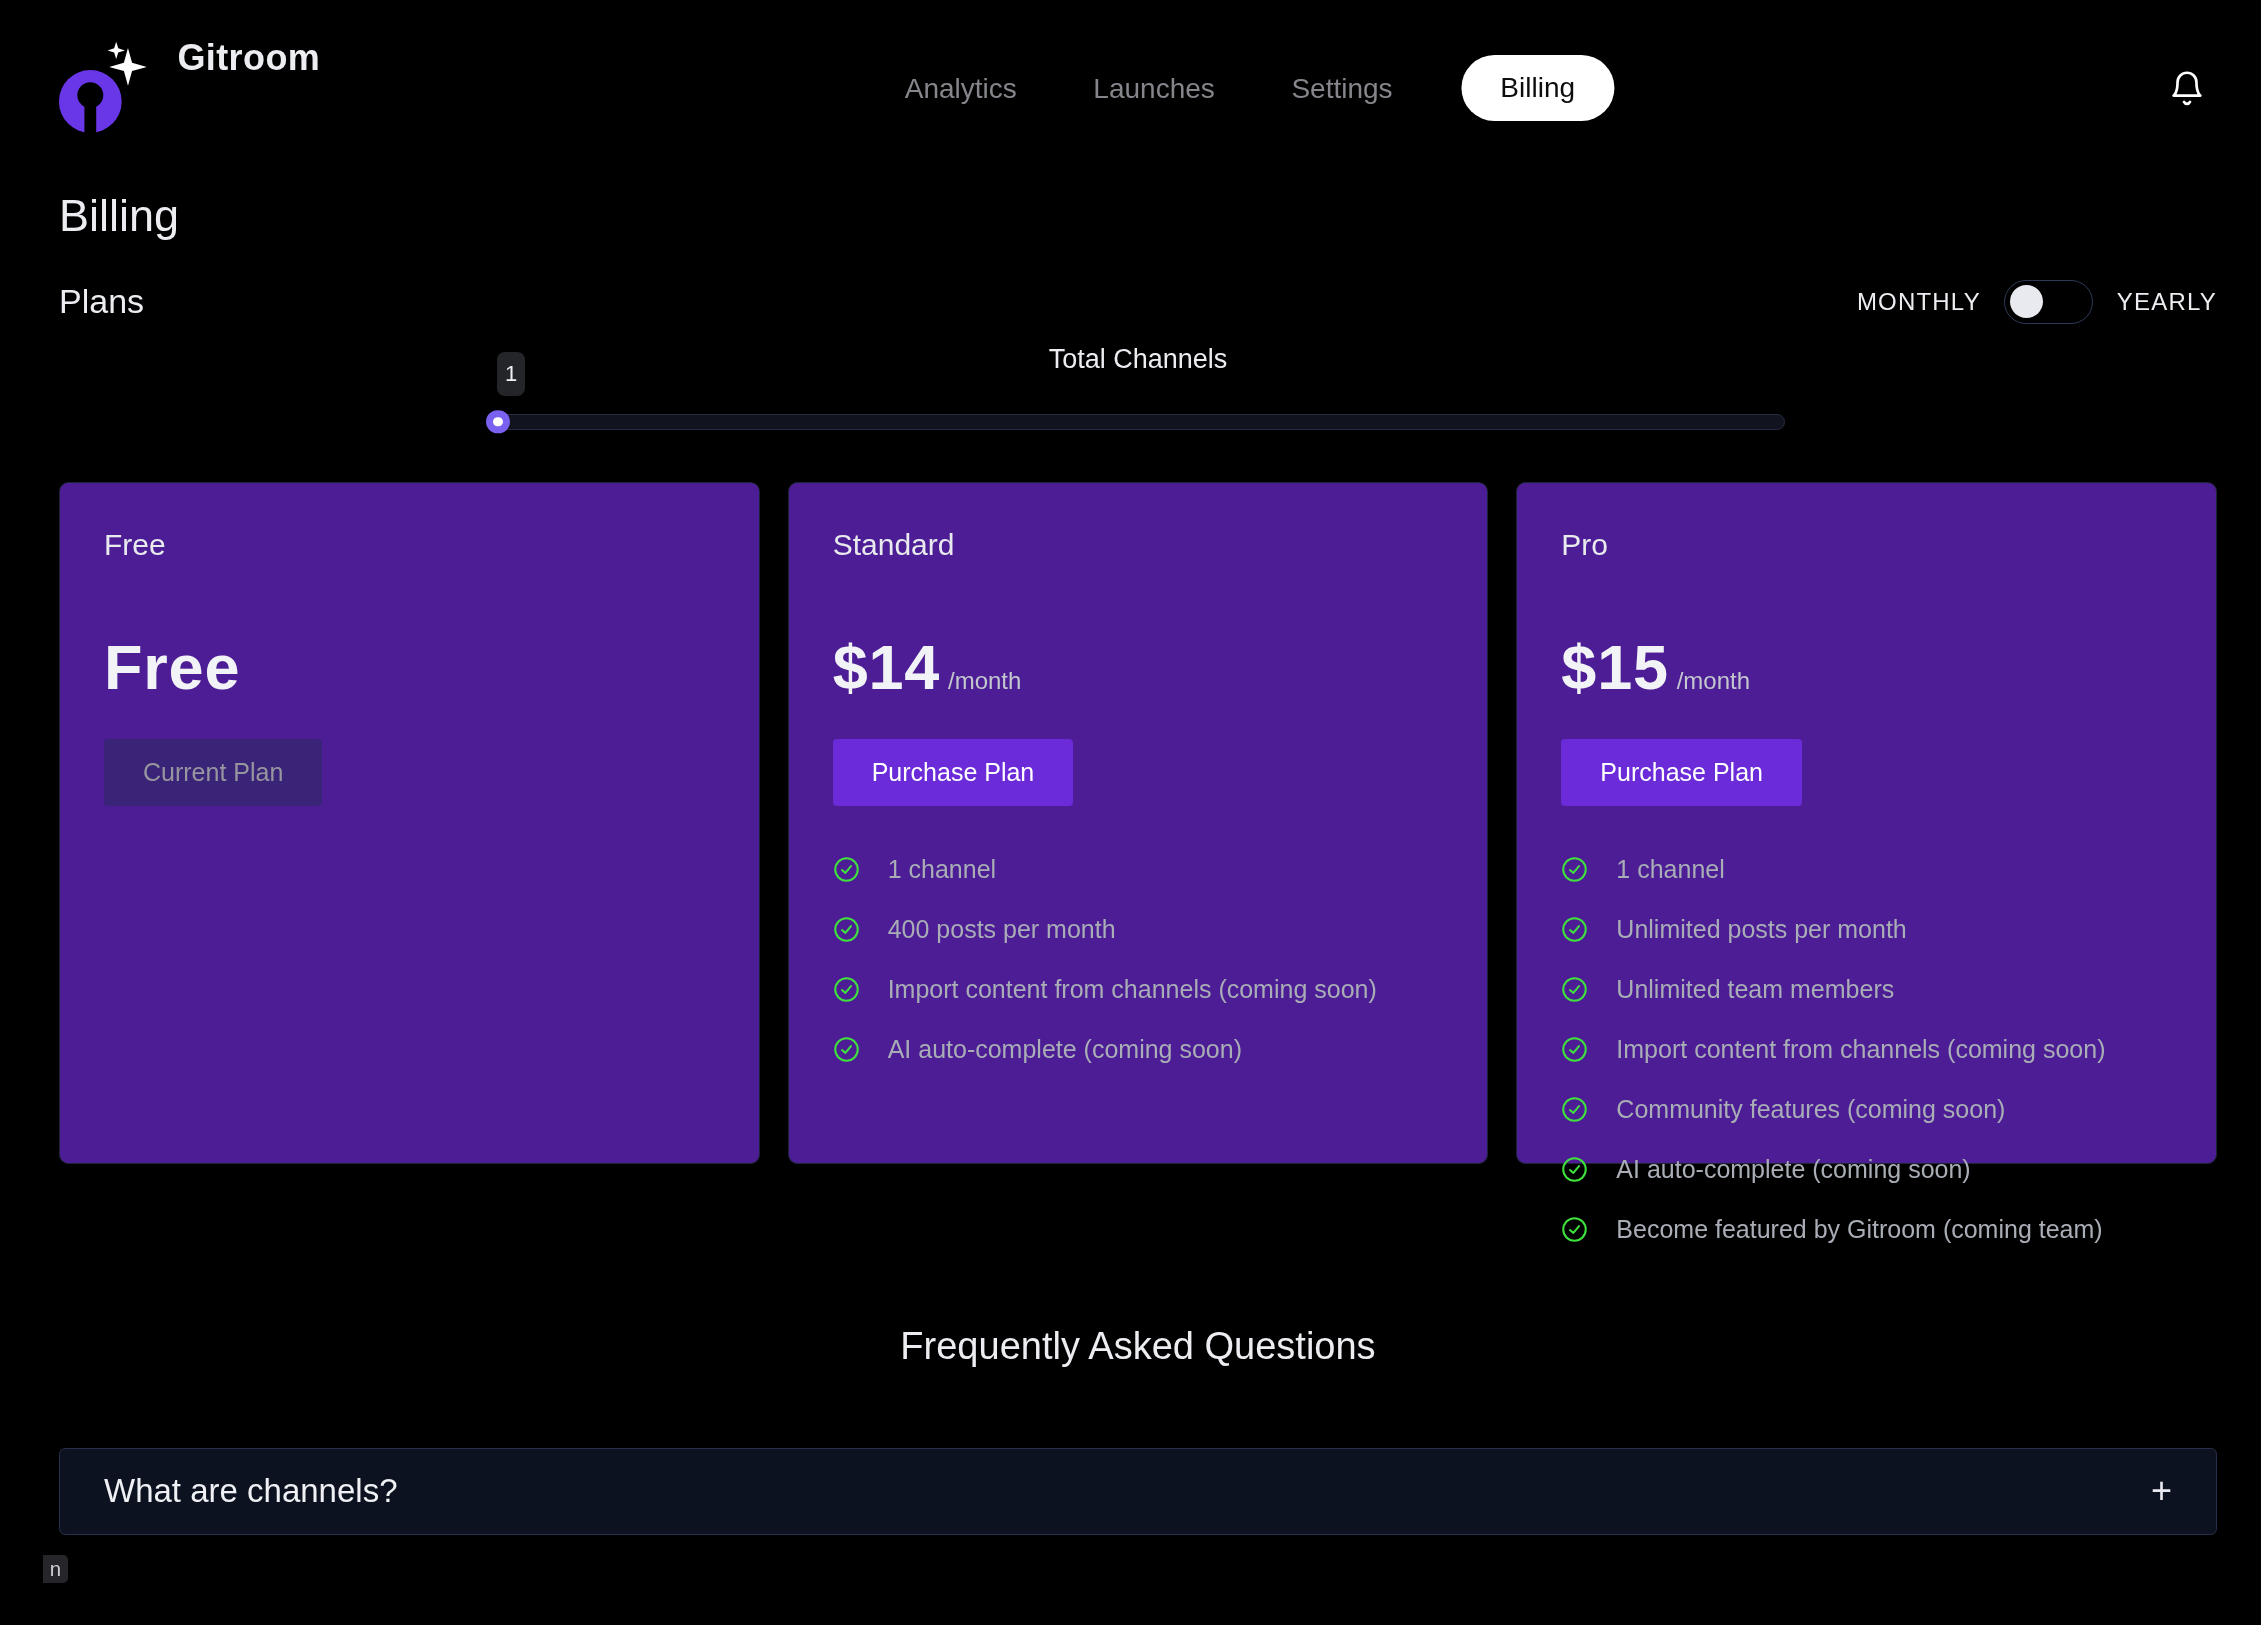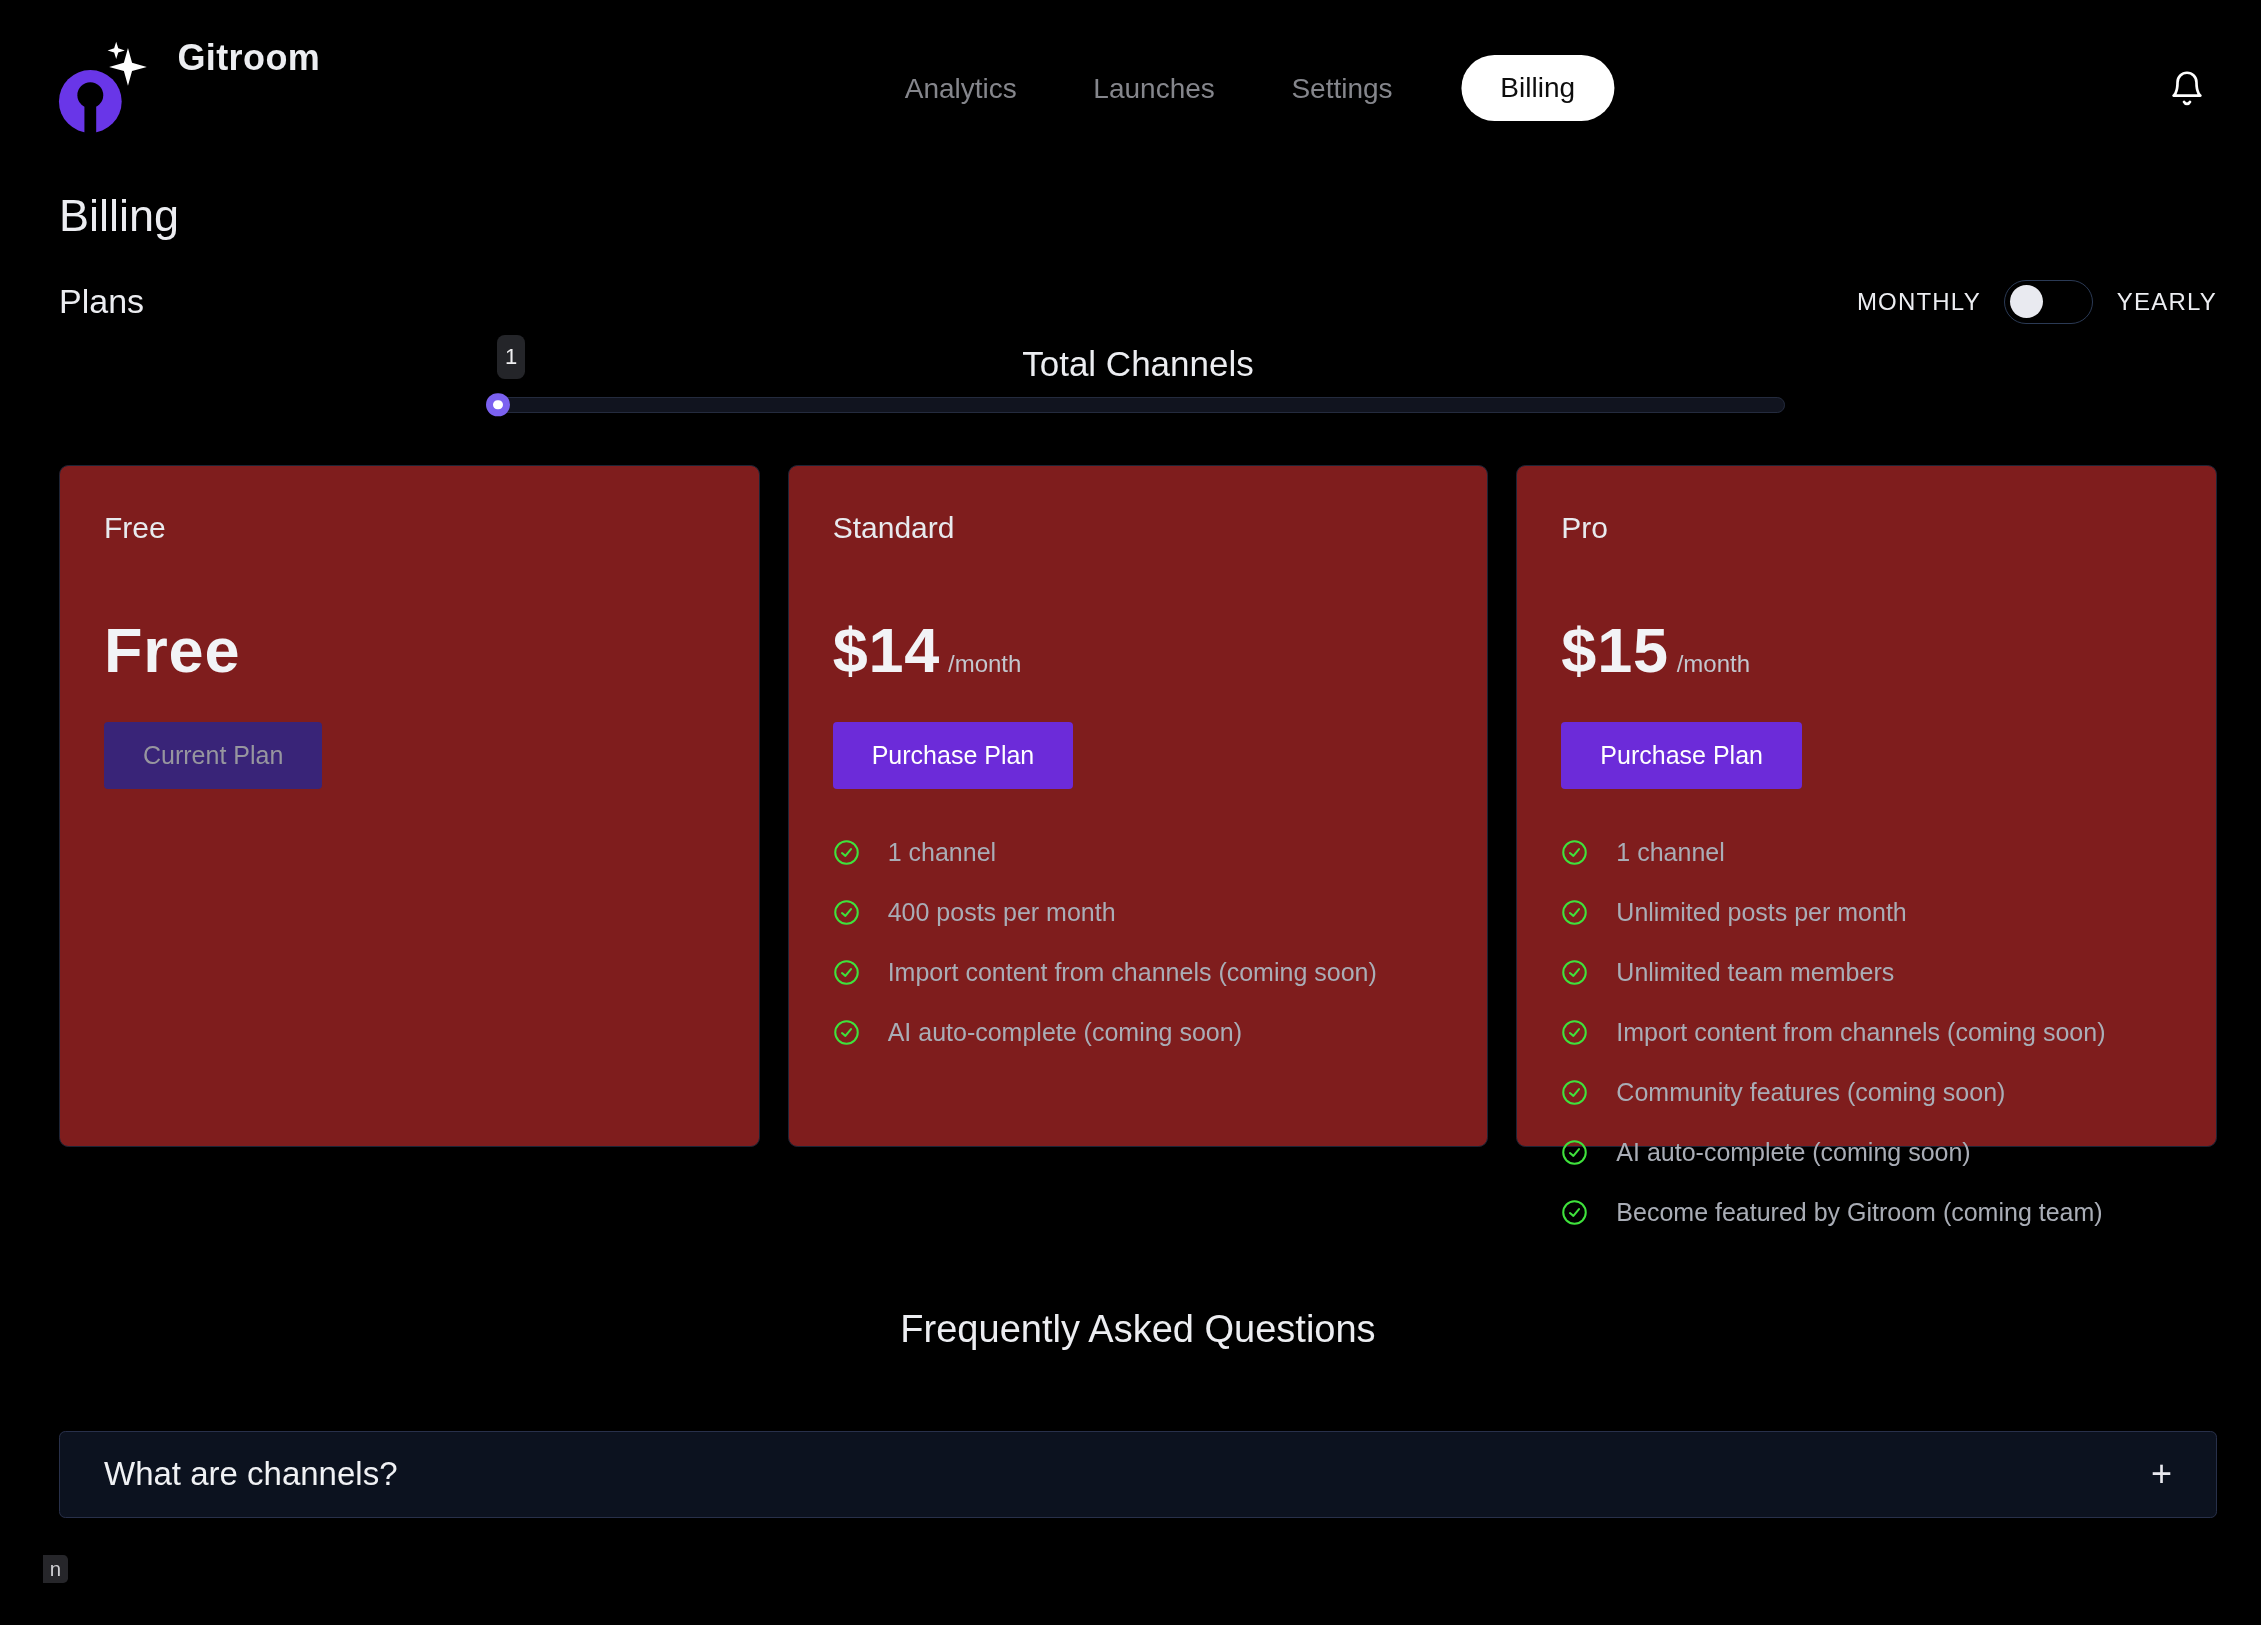--- a/index.html
+++ b/index.html
@@ -65,21 +65,21 @@
   }
   .knob {
     position: absolute; left: 4.7px; top: 3.9px;
     width: 33px; height: 33px;
     background: #e9eaf0;
     border-radius: 50%;
   }
 
   
   .slider-wrap { position: relative; width: 1293px; margin: 20.4px auto 0 auto; }
-  .slider-label { text-align: center; font-size: 35px; margin-bottom: 13px; }
+  .slider-label { text-align: center; font-size: 27px; margin-bottom: 39px; }
   .track {
     position: relative;
     height: 15.7px;
     background: #11141f;
     border: 0.8px solid #242b3e;
     border-radius: 7.8px;
   }
   .handle {
     position: absolute; left: -6.3px; top: 50%;
     transform: translateY(-50%);
@@ -98,21 +98,21 @@
     border-radius: 7.8px;
     display: flex; align-items: center; justify-content: center;
     font-size: 22px; color: #f0f0f2;
   }
 
   
   .cards { display: flex; gap: 28px; margin-top: 52px; }
   .card {
     flex: 1;
     height: 682px;
-    background: #7f1d1d;
+    background: #4c1d95;
     border: 0.8px solid #1d2435;
     border-radius: 9.4px;
     padding: 45px 44px;
   }
   .card-title { font-size: 30px; color: #e8eaee; }
   .price-row { margin-top: 69px; display: flex; align-items: baseline; }
   .price { font-size: 63px; font-weight: 700; letter-spacing: 0.8px; color: #f2f3f6; }
   .period { font-size: 24px; color: #c3c7ce; margin-left: 7.8px; }
   .cta {
     margin-top: 36px;

